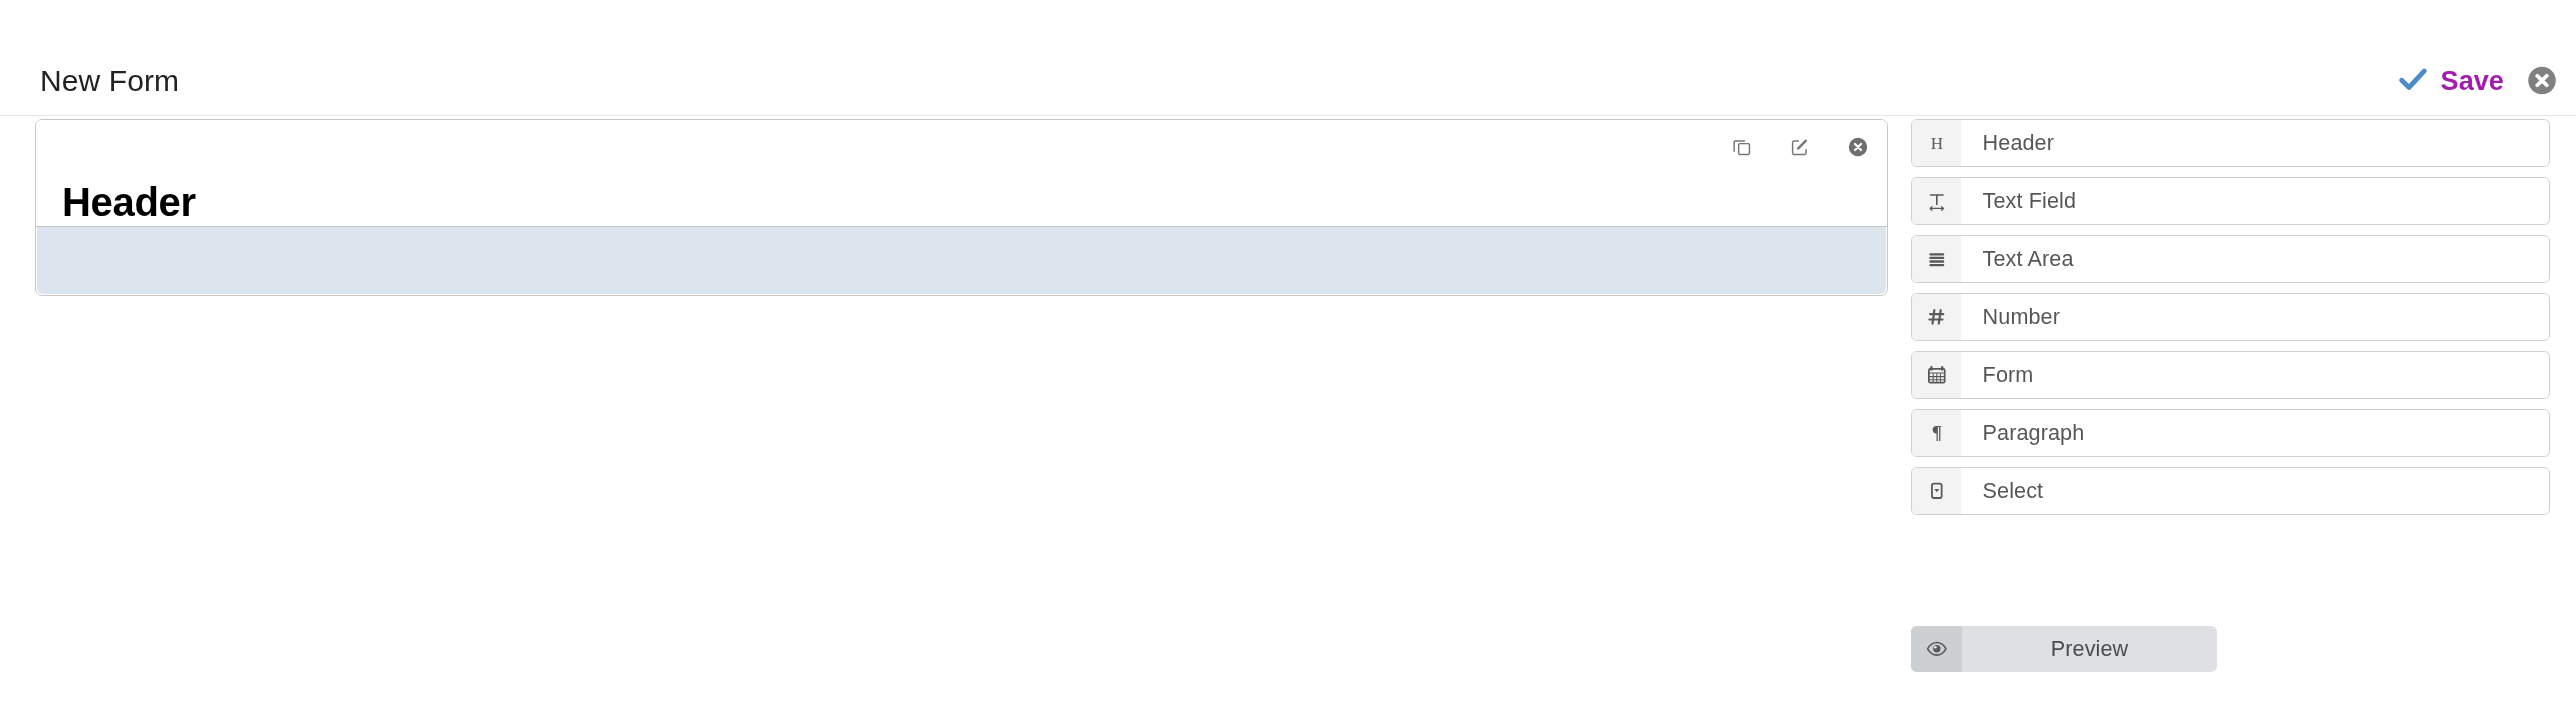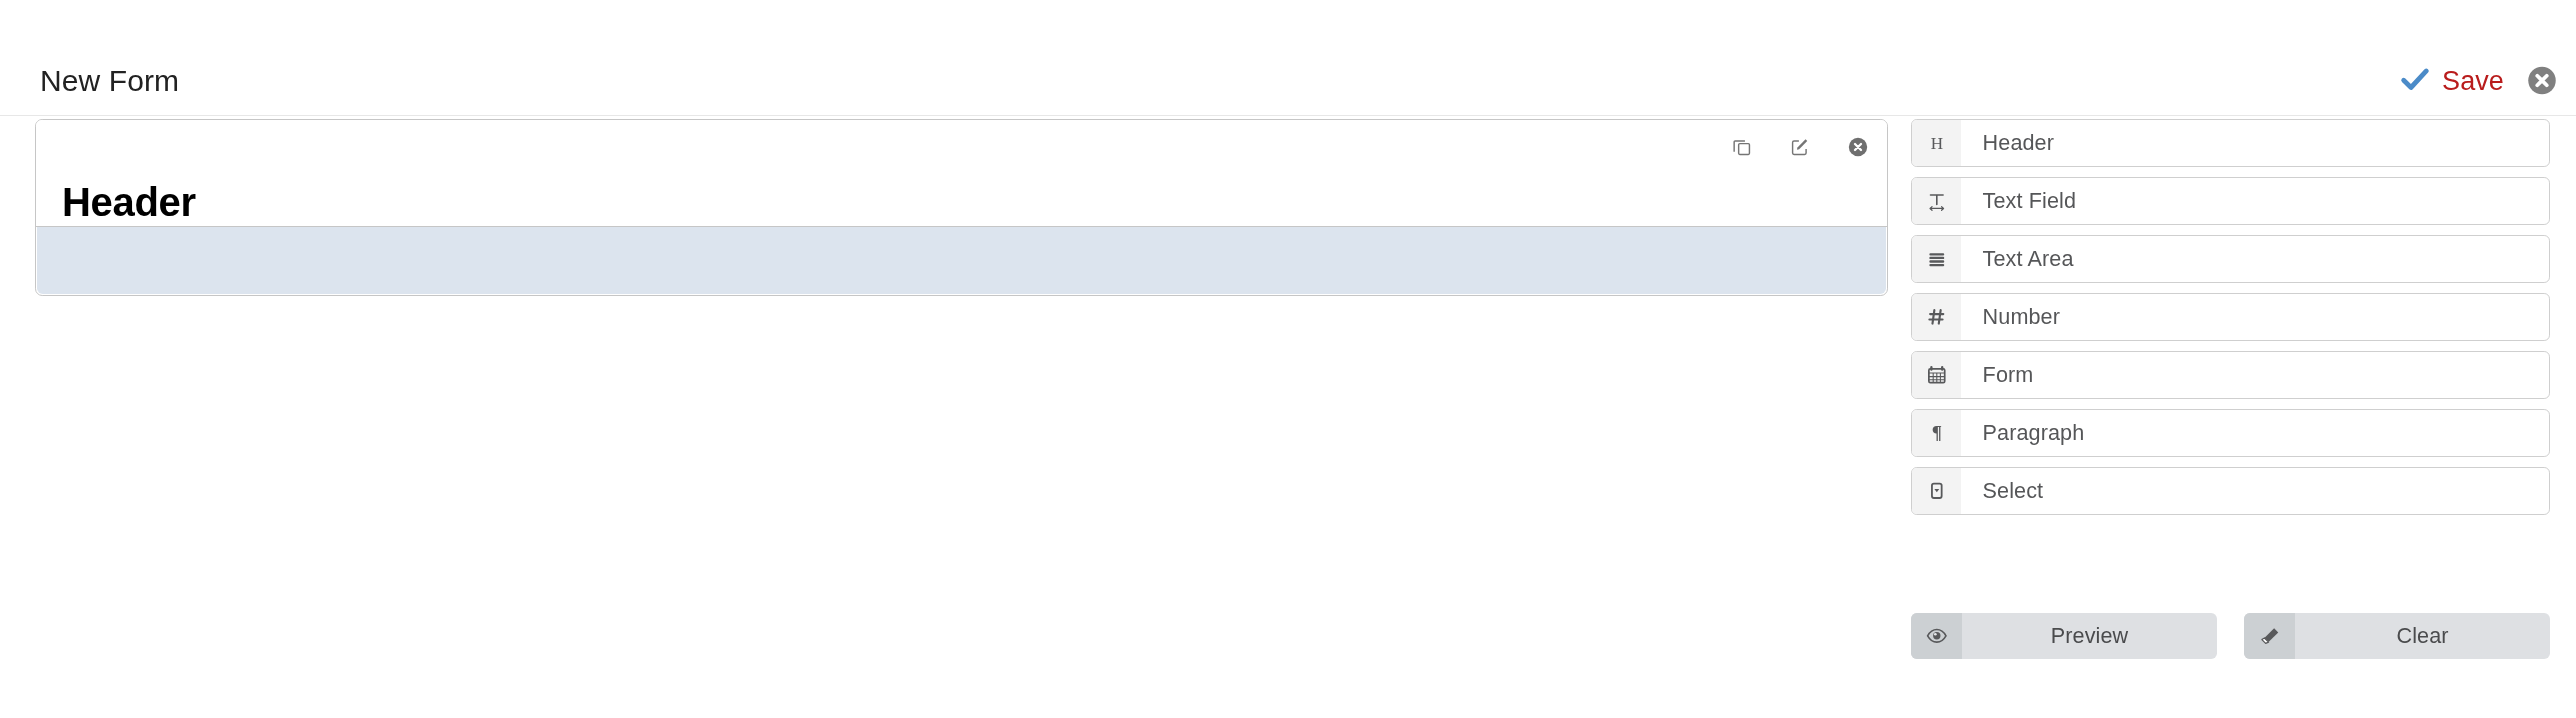--- a/index.html
+++ b/index.html
@@ -52,22 +52,22 @@
     align-items: center;
     gap: 11.5px;
     cursor: pointer;
     background: none;
     border: none;
     padding: 0;
     font-family: inherit;
   }
   .save-label {
     font-size: 27px;
-    font-weight: normal;
-    color: #b91c1c;
+    font-weight: bold;
+    color: #a21caf;
     letter-spacing: 0.1px;
   }
   .check-icon { display: block; }
   .close-circle-icon { display: block; cursor: pointer; }
 
   
   .canvas {
     position: absolute;
     left: 35px;
     top: 119px;
@@ -156,21 +156,21 @@
     font-size: 21.6px;
     color: #555658;
     letter-spacing: 0.1px;
     white-space: nowrap;
   }
 
   
   .action-row {
     position: absolute;
     left: 1911px;
-    top: 613px;
+    top: 626px;
     width: 639px;
     display: flex;
     gap: 27px;
     border-radius: 9px;
   }
   .action-btn {
     display: flex;
     align-items: stretch;
     height: 46px;
     width: 306px;
@@ -340,23 +340,14 @@
     <span class="action-icon-cell">
       <svg width="21.6" height="21.6" viewBox="0 0 24 24">
         <path d="M1.8 12 C4.6 7 8.2 5 12 5 C15.8 5 19.4 7 22.2 12 C19.4 17 15.8 19 12 19 C8.2 19 4.6 17 1.8 12 Z" fill="none" stroke="#58595b" stroke-width="1.8"></path>
         <circle cx="12" cy="12" r="4.1" fill="#58595b"></circle>
         <circle cx="10.4" cy="10.3" r="1.5" fill="#e4e6e8"></circle>
       </svg>
     </span>
     <span class="action-label">Preview</span>
   </button>
 
-  <button class="action-btn">
-    <span class="action-icon-cell">
-      <svg width="21.6" height="21.6" viewBox="0 0 24 24">
-        <path d="M16.8 3.6 L21.4 8.2 L10.6 19 L6 14.4 Z" fill="#58595b"></path>
-        <path d="M6 14.4 L10.6 19 L7.4 20.4 L3.2 16.2 Z" fill="#ffffff" stroke="#58595b" stroke-width="1.4" stroke-linejoin="round"></path>
-      </svg>
-    </span>
-    <span class="action-label">Clear</span>
-  </button>
 </div>
 
 
 </body></html>

